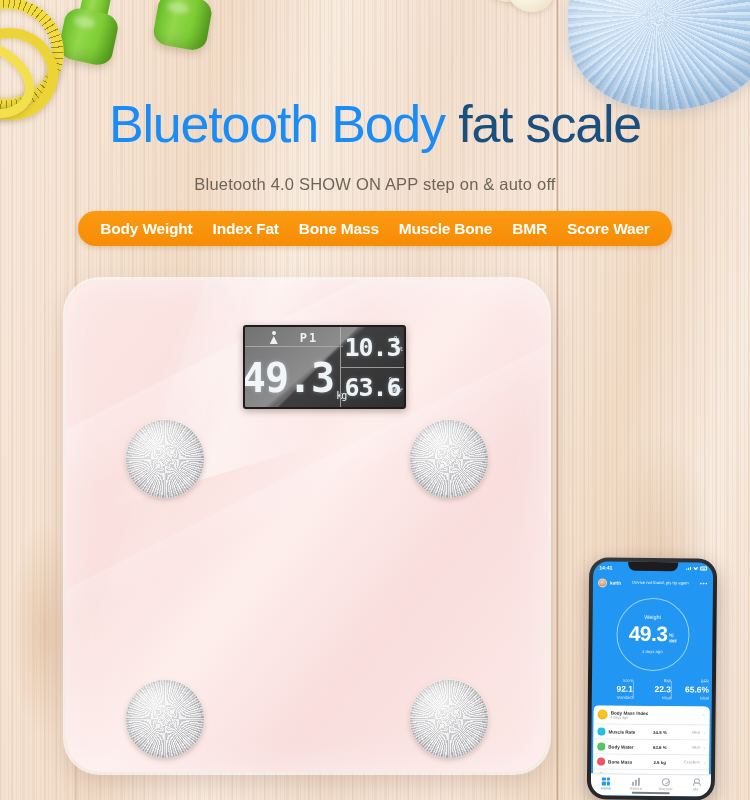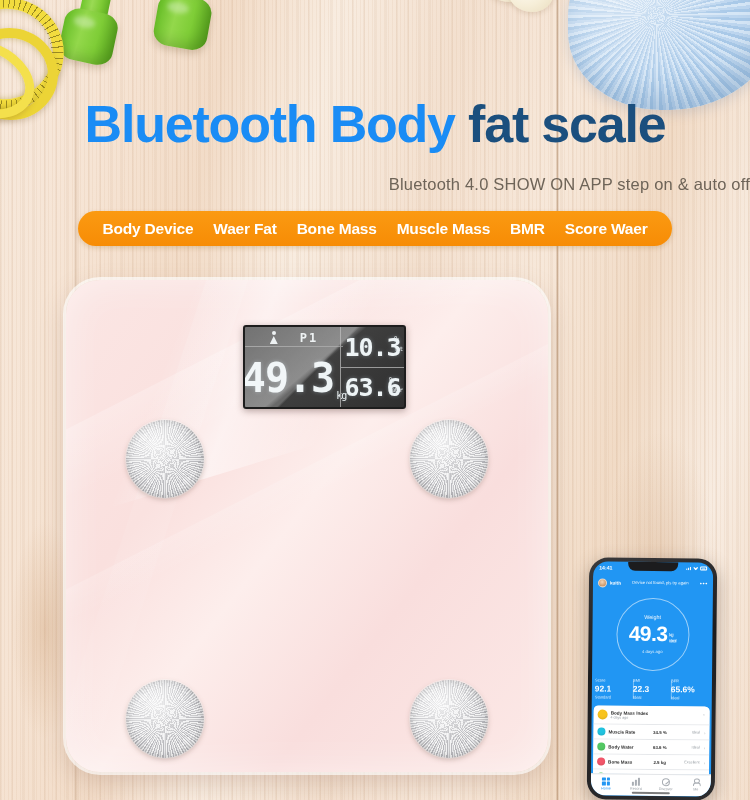--- a/index.html
+++ b/index.html
@@ -88,28 +88,28 @@
       radial-gradient(circle at 28% 30%, rgba(255,255,255,0.55), rgba(255,255,255,0) 55%),
       repeating-conic-gradient(from 12deg at 42% 46%,
         #bdd6ef 0deg 2deg, #a9c9e8 2deg 4deg, #d5e6f6 4deg 6deg),
       linear-gradient(135deg,#cfe2f4,#9dc2e6);
     box-shadow:inset -10px -16px 26px rgba(90,130,170,0.3), 0 4px 12px rgba(120,140,170,0.25);
   }
 
   
   .headline {
     position:absolute; left:0; right:0; top:98px; text-align:center;
-    font-size:52px; font-weight:bold; letter-spacing:-1.2px; line-height:1;
+    font-size:52px; font-weight:normal; letter-spacing:-1.2px; line-height:1;
     white-space:nowrap;
   }
   .headline .hl-a { color:#1a8cf5; }
   .headline .hl-b { color:#1b4f7e; }
 
   .subtitle {
-    position:absolute; left:0; right:0; top:175px; text-align:right;
+    position:absolute; left:0; right:0; top:175px; text-align:center;
     font-size:16.5px; color:#6e6458; letter-spacing:.2px; white-space:nowrap;
   }
 
   
   .feature-bar {
     position:absolute; left:78px; top:211px; width:594px; height:35px;
     background:linear-gradient(180deg,#fb9a12,#f78c05);
     border-radius:18px;
     display:flex; align-items:center; justify-content:center;
     box-shadow:0 2px 5px rgba(150,95,10,0.22);
@@ -265,21 +265,21 @@
     color:#fff; position:relative;
   }
   .ring .rl { font-size:5.4px; opacity:.92; margin-bottom:2px; }
   .ring .rv { font-size:21px; font-weight:bold; letter-spacing:-0.6px; display:flex; align-items:flex-end; gap:2px; }
   .ring .ru { font-size:4.6px; font-weight:normal; line-height:1.2; text-align:left; margin-bottom:3px; }
   .ring .rt { font-size:4.2px; opacity:.85; margin-top:3px; }
 
   .stats-row {
     flex:0 0 30px; display:flex; color:#fff; padding:2px 3px 4px;
   }
-  .stat { flex:1; text-align:left; position:relative; }
+  .stat { flex:1; text-align:right; position:relative; }
   .stat + .stat::before {
     content:""; position:absolute; left:0; top:3px; bottom:3px; width:0.6px; background:rgba(255,255,255,0.4);
   }
   .stat .sl { font-size:4px; opacity:.85; }
   .stat .sv { font-size:8.4px; font-weight:bold; margin:1px 0; }
   .stat .ss { font-size:4px; opacity:.85; }
 
   .list {
     flex:1; background:#f4f5f7; border-radius:5px 5px 0 0; margin:0 2px;
     overflow:hidden; display:flex; flex-direction:column;
@@ -358,24 +358,24 @@
   </div>
   <div class="towel"></div>
 
   <div class="headline">
     <span class="hl-a">Bluetooth Body</span>
     <span class="hl-b">fat scale</span>
   </div>
   <div class="subtitle">Bluetooth 4.0  SHOW ON APP  step on  &amp; auto off</div>
 
   <div class="feature-bar">
-    <span class="fi">Body Device</span>
-    <span class="fi">Waer Fat</span>
+    <span class="fi">Body Weight</span>
+    <span class="fi">Index Fat</span>
     <span class="fi">Bone Mass</span>
-    <span class="fi">Muscle Mass</span>
+    <span class="fi">Muscle Bone</span>
     <span class="fi">BMR</span>
     <span class="fi">Score Waer</span>
   </div>
 
   <div class="scale">
     <div class="glare g1"></div>
     <div class="glare g2"></div>
     <div class="glare g3"></div>
 
     <div class="electrode e-tl"></div>

